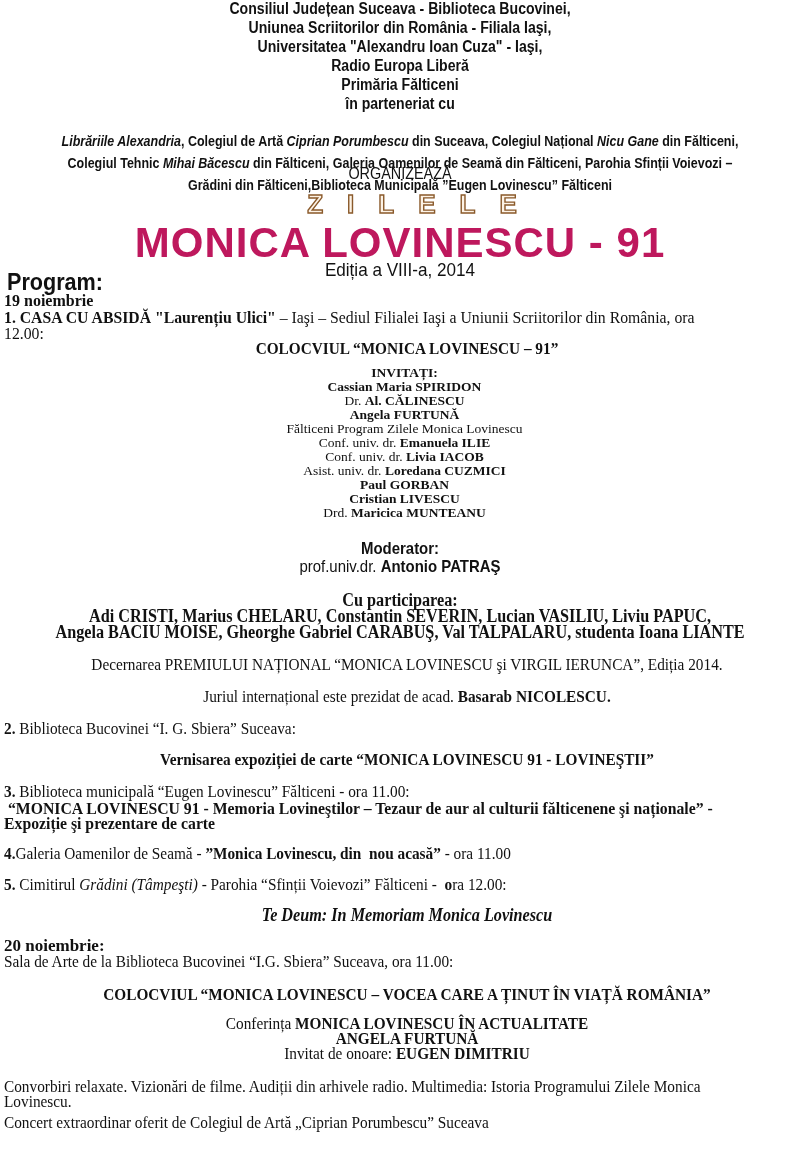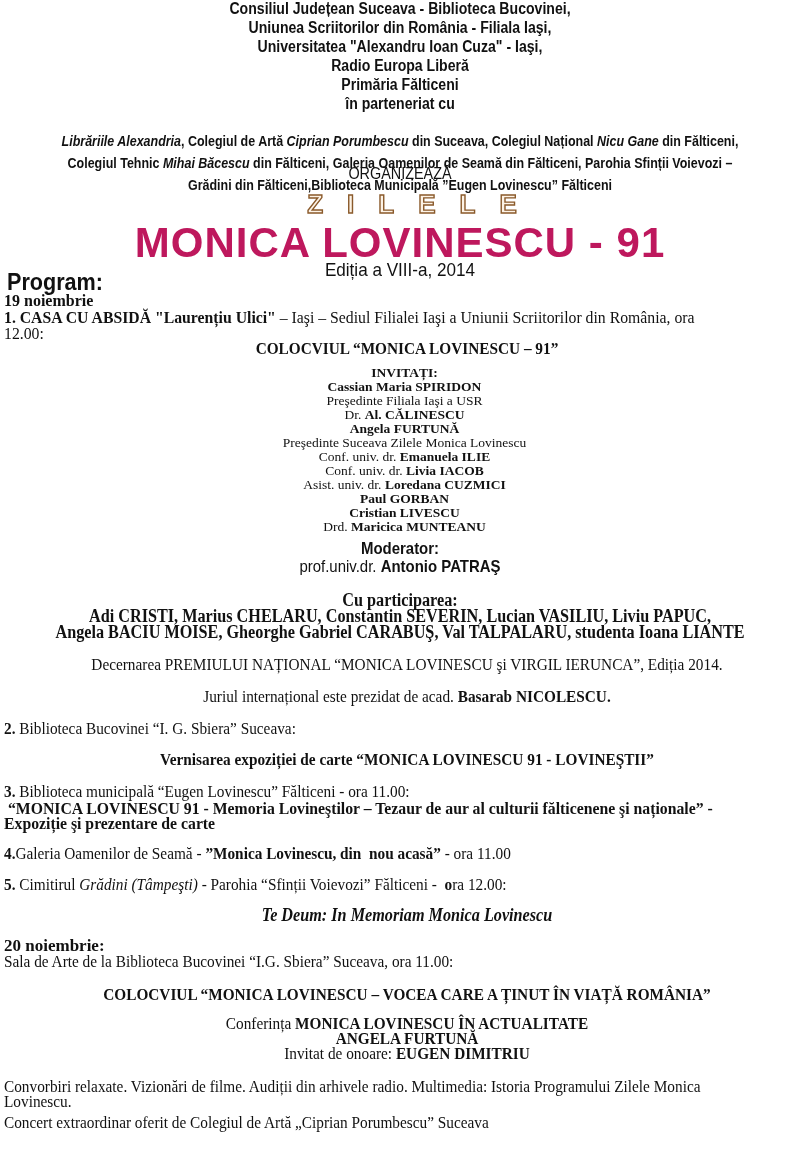--- a/index.html
+++ b/index.html
@@ -59,24 +59,23 @@
 </div>
 <div class="t16 narrow" style="position:absolute; left:4px; top:325px; font-size:17.5px;">12.00:</div>
 
 <div class="abs t16 b c" style="top:341px; font-size:17px;">
   <div class="narrowc">COLOCVIUL “MONICA LOVINESCU – 91”</div>
 </div>
 
 <div class="abs" style="top:366px;">
   <div class="t13 b">INVITAȚI:</div>
   <div class="t13"><span></span><b>Cassian Maria SPIRIDON</b></div>
-  <div class="t13"><span>Preşedinte Filiala Iaşi a USR</span><b></b></div>
   <div class="t13"><span>Dr. </span><b>Al. CĂLINESCU</b></div>
   <div class="t13"><span></span><b>Angela FURTUNĂ</b></div>
-  <div class="t13"><span>Preşedinte Suceava Zilele Monica Lovinescu</span><b></b></div>
+  <div class="t13"><span>Fălticeni Program Zilele Monica Lovinescu</span><b></b></div>
   <div class="t13"><span>Conf. univ. dr. </span><b>Emanuela ILIE</b></div>
   <div class="t13"><span>Conf. univ. dr. </span><b>Livia IACOB</b></div>
   <div class="t13"><span>Asist. univ. dr. </span><b>Loredana CUZMICI</b></div>
   <div class="t13"><span></span><b>Paul GORBAN</b></div>
   <div class="t13"><span></span><b>Cristian LIVESCU</b></div>
   <div class="t13"><span>Drd. </span><b>Maricica MUNTEANU</b></div>
 </div>
 
 <div class="abs mod b" style="top:540px;">Moderator:</div>
 <div class="abs mod" style="top:558px;">

